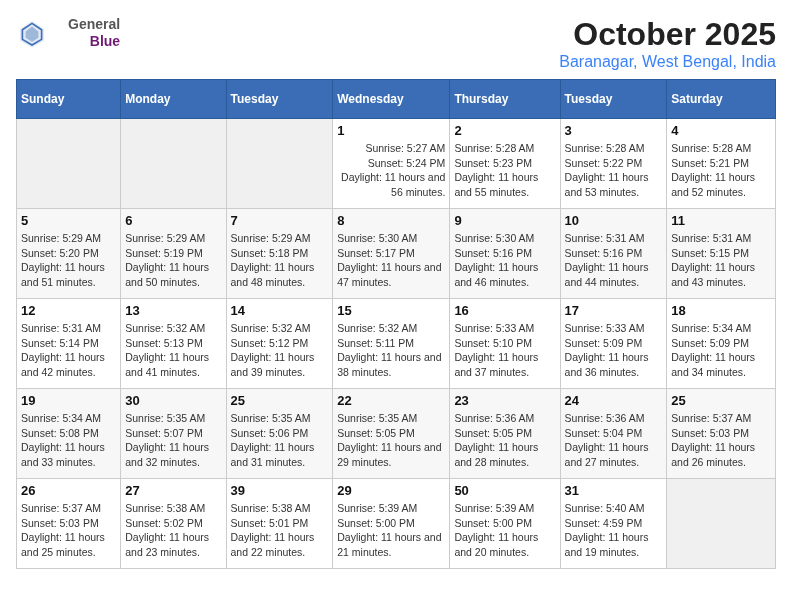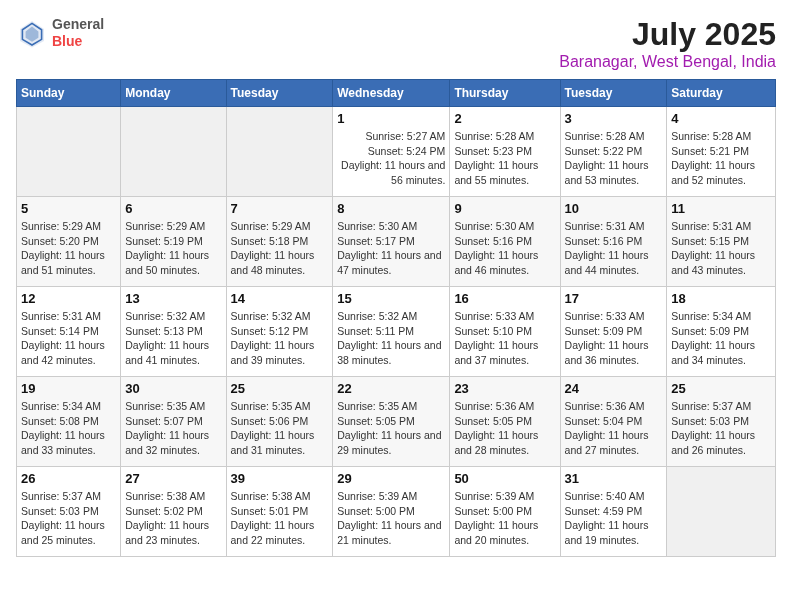--- a/index.html
+++ b/index.html
@@ -12,60 +12,61 @@
     }
     .header {
       display: flex;
       align-items: flex-start;
       justify-content: space-between;
       margin-bottom: 8px;
     }
     .logo {
       display: flex;
       align-items: center;
-      gap: 4px;
+      gap: 20px;
+      text-align: right;
     }
     .logo-text {
       display: flex;
       flex-direction: column;
       font-size: 14px;
       font-weight: bold;
       color: #333;
       line-height: 1.2;
     }
     .logo-general { color: #555; }
-    .logo-blue { color: #ef4444; }
+    .logo-blue { color: #701a75; }
     .logo-icon {
       width: 32px;
       height: 32px;
     }
     .title-block {
       text-align: right;
     }
     .title-block h1 {
       font-size: 32px;
       font-weight: bold;
       color: #222;
     }
     .title-block h2 {
       font-size: 16px;
       font-weight: normal;
-      color: #a21caf;
+      color: #3b82f6;
     }
     table {
       width: 100%;
       border-collapse: collapse;
       font-size: 11px;
     }
     thead tr {
       background-color: #3a6db5;
       color: #fff;
     }
     thead th {
-      padding: 6px 4px;
+      padding: 12px 4px;
       text-align: left;
       font-size: 12px;
       font-weight: bold;
       border: 1px solid #2a5a9a;
     }
     tbody tr {
       vertical-align: top;
     }
     tbody td {
       border: 1px solid #ccc;
@@ -104,21 +105,21 @@
       <polygon points="20,5 35,15 35,30 20,38 5,30 5,15" fill="#3a6db5" opacity="0.15"></polygon>
       <polygon points="20,8 32,16 32,28 20,35 8,28 8,16" fill="none" stroke="#3a6db5" stroke-width="2"></polygon>
       <polygon points="20,12 28,18 28,26 20,31 12,26 12,18" fill="#3a6db5" opacity="0.4"></polygon>
     </svg>
     <div class="logo-text">
       <span class="logo-general">General</span>
       <span class="logo-blue">Blue</span>
     </div>
   </div>
   <div class="title-block">
-    <h1>July 2025</h1>
+    <h1>October 2025</h1>
     <h2>Baranagar, West Bengal, India</h2>
   </div>
 </div>
 
 <table>
   <thead>
     <tr>
     <th>Sunday</th>
         <th>Monday</th>
         <th>Tuesday</th>

